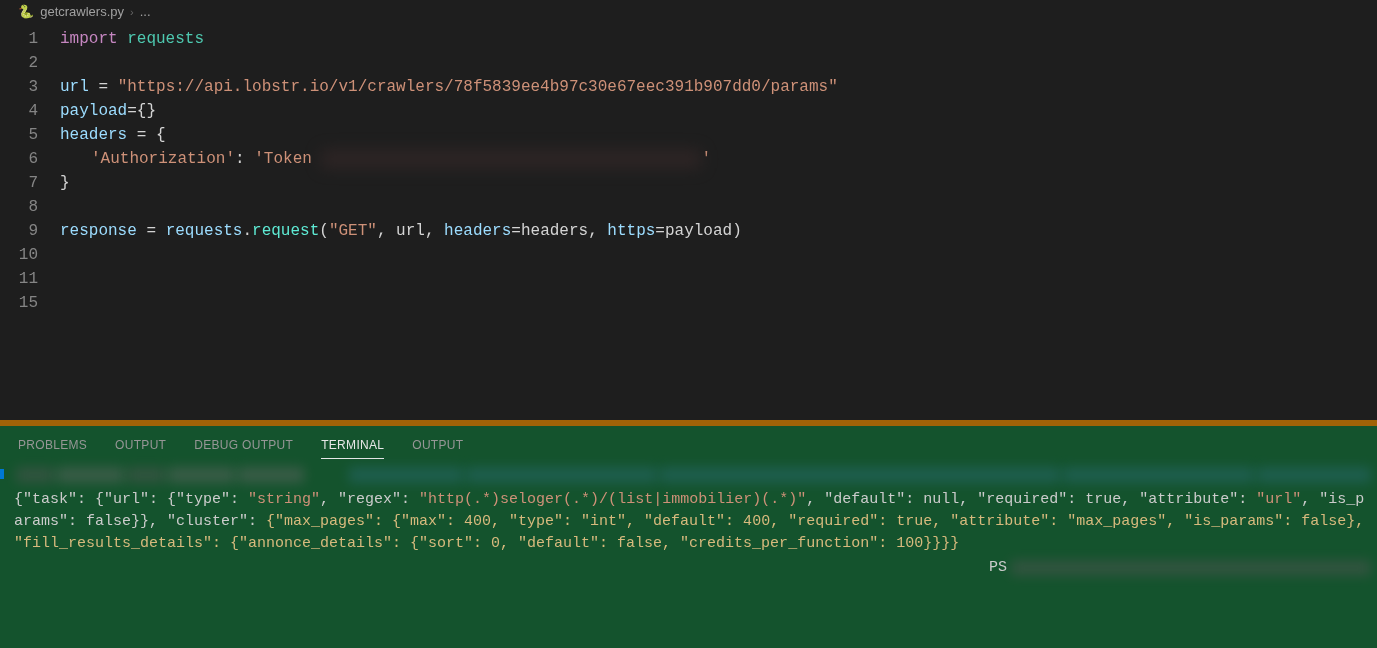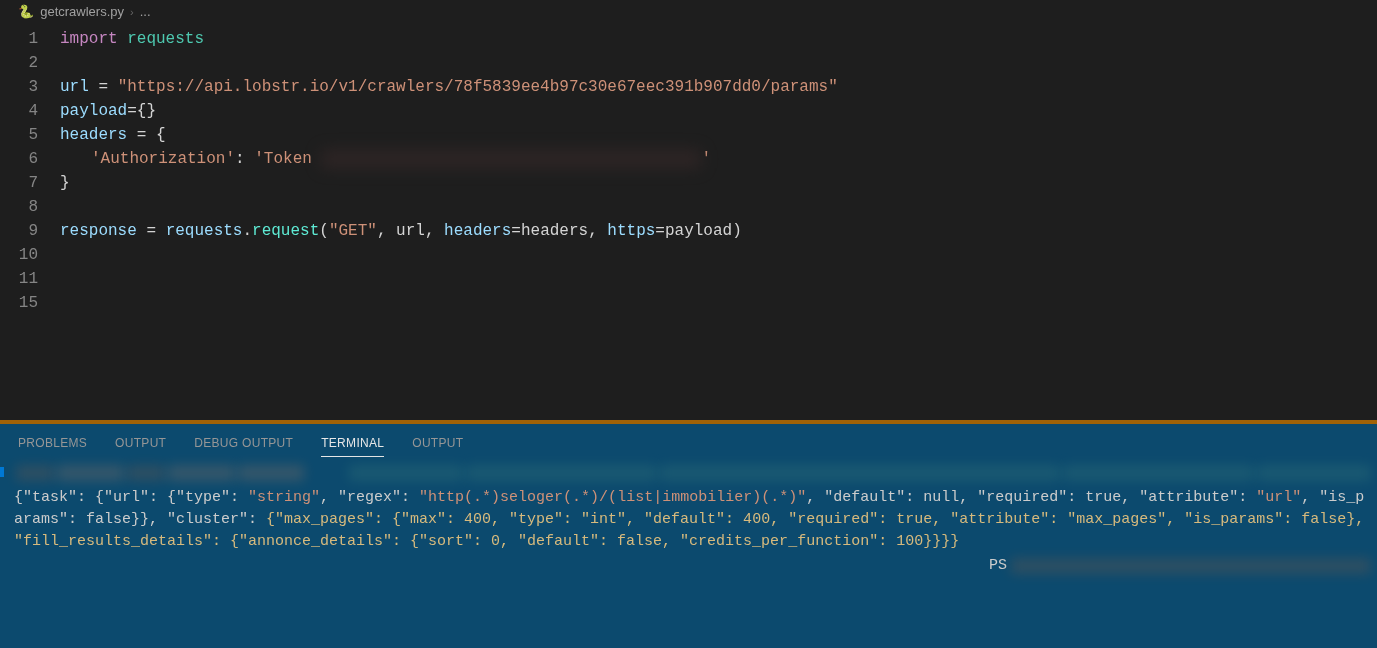--- a/index.html
+++ b/index.html
@@ -53,22 +53,22 @@
   vertical-align: middle;
   filter: blur(8px);
   background: #3a2a2a;
   opacity: 0.6;
 }
 .panel {
   position: absolute;
   left: 0; right: 0;
   top: 420px;
   bottom: 0;
-  border-top: 4px solid #a16207;
-  background: #0c4a6e;
+  border-top: 6px solid #a16207;
+  background: #14532d;
 }
 .panel-tabs {
   display: flex;
   gap: 28px;
   padding: 8px 18px 0 18px;
   font-size: 12px;
   color: #969696;
 }
 .panel-tab { padding: 4px 0 6px 0; cursor: pointer; letter-spacing: 0.3px; }
 .panel-tab.active {

